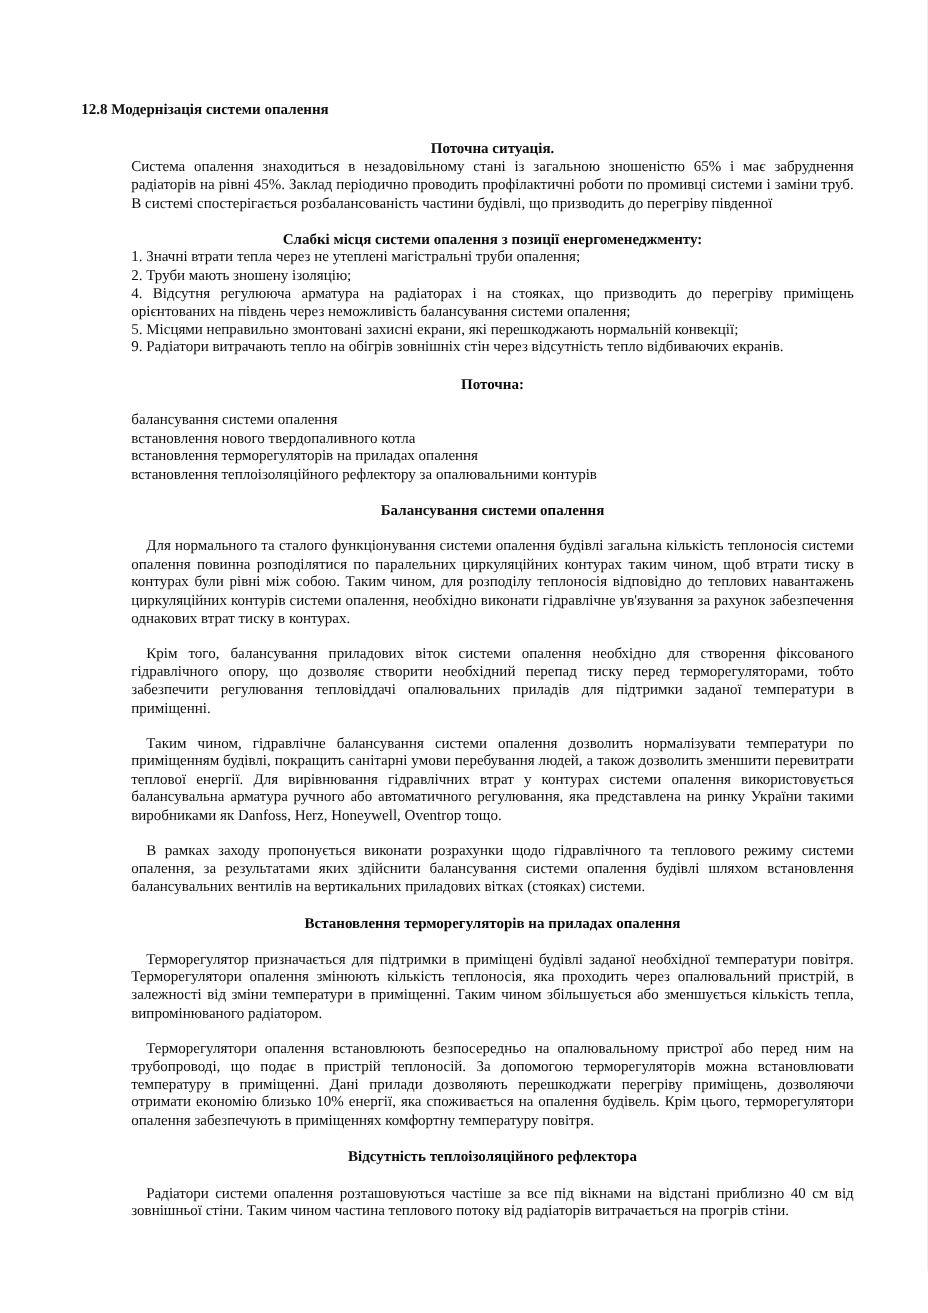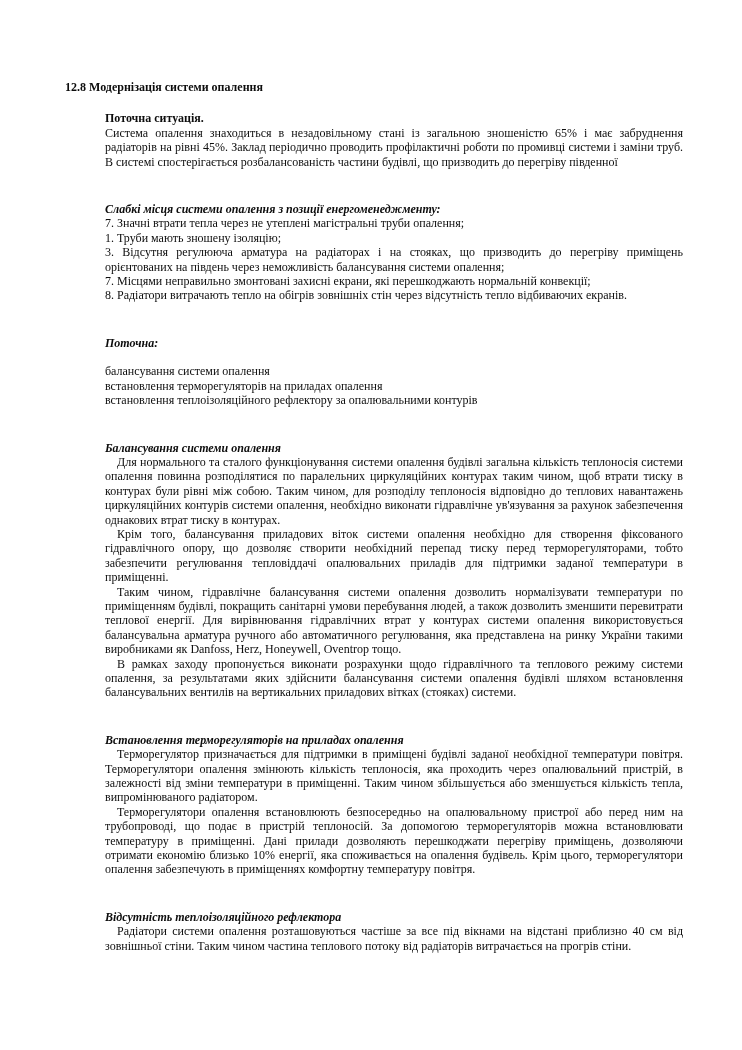--- a/index.html
+++ b/index.html
@@ -25,31 +25,32 @@
     font-weight: bold;
     margin: 0 0 17px 0;
   }
   .content {
     margin-left: 40px;
     width: 578px;
   }
   .h2 {
     font-weight: bold;
     margin: 0;
+    text-align: center;
   }
   .h2.gap-top {
-    margin-top: 33px;
-    font-style: italic;
+    margin-top: 15px;
   }
   .para {
     margin: 0;
     text-align: justify;
     text-indent: 12px;
   }
   .para.gap-top {
+    margin-top: 14px;
   }
   .para.noindent {
     text-indent: 0;
   }
   .plainlist {
     margin-top: 14px;
   }
   .item {
     text-align: justify;
     margin: 0;
@@ -62,30 +63,31 @@
 
   <div class="h1">12.8 Модернізація системи опалення</div>
 
   <div class="content">
 
     <div class="h2">Поточна ситуація.</div>
     <p class="para noindent">Система опалення знаходиться в незадовільному стані із загальною зношеністю 65% і має забруднення радіаторів на рівні 45%. Заклад періодично проводить профілактичні роботи по промивці системи і заміни труб. В системі спостерігається розбалансованість частини будівлі, що призводить до перегріву південної</p>
 
     <div class="h2 gap-top">Слабкі місця системи опалення з позиції енергоменеджменту:</div>
     <div>
-      <div class="item">7. Значні втрати тепла через не утеплені магістральні труби опалення;</div>
-      <div class="item">1. Труби мають зношену ізоляцію;</div>
-      <div class="item">3. Відсутня регулююча арматура на радіаторах і на стояках, що призводить до перегріву приміщень орієнтованих на південь через неможливість балансування системи опалення;</div>
-      <div class="item">7. Місцями неправильно змонтовані захисні екрани, які перешкоджають нормальній конвекції;</div>
-      <div class="item">8. Радіатори витрачають тепло на обігрів зовнішніх стін через відсутність тепло відбиваючих екранів.</div>
+      <div class="item">1. Значні втрати тепла через не утеплені магістральні труби опалення;</div>
+      <div class="item">2. Труби мають зношену ізоляцію;</div>
+      <div class="item">4. Відсутня регулююча арматура на радіаторах і на стояках, що призводить до перегріву приміщень орієнтованих на південь через неможливість балансування системи опалення;</div>
+      <div class="item">5. Місцями неправильно змонтовані захисні екрани, які перешкоджають нормальній конвекції;</div>
+      <div class="item">9. Радіатори витрачають тепло на обігрів зовнішніх стін через відсутність тепло відбиваючих екранів.</div>
     </div>
 
     <div class="h2 gap-top">Поточна:</div>
     <div class="plainlist">
       <div class="item">балансування системи опалення</div>
+      <div class="item">встановлення нового твердопаливного котла</div>
       <div class="item">встановлення терморегуляторів на приладах опалення</div>
       <div class="item">встановлення теплоізоляційного рефлектору за опалювальними контурів</div>
     </div>
 
     <div class="h2 gap-top">Балансування системи опалення</div>
     <p class="para gap-top">Для нормального та сталого функціонування системи опалення будівлі загальна кількість теплоносія системи опалення повинна розподілятися по паралельних циркуляційних контурах таким чином, щоб втрати тиску в контурах були рівні між собою. Таким чином, для розподілу теплоносія відповідно до теплових навантажень циркуляційних контурів системи опалення, необхідно виконати гідравлічне ув'язування за рахунок забезпечення однакових втрат тиску в контурах.</p>
     <p class="para gap-top">Крім того, балансування приладових віток системи опалення необхідно для створення фіксованого гідравлічного опору, що дозволяє створити необхідний перепад тиску перед терморегуляторами, тобто забезпечити регулювання тепловіддачі опалювальних приладів для підтримки заданої температури в приміщенні.</p>
     <p class="para gap-top">Таким чином, гідравлічне балансування системи опалення дозволить нормалізувати температури по приміщенням будівлі, покращить санітарні умови перебування людей, а також дозволить зменшити перевитрати теплової енергії. Для вирівнювання гідравлічних втрат у контурах системи опалення використовується балансувальна арматура ручного або автоматичного регулювання, яка представлена на ринку України такими виробниками як Danfoss, Herz, Honeywell, Oventrop тощо.</p>
     <p class="para gap-top">В рамках заходу пропонується виконати розрахунки щодо гідравлічного та теплового режиму системи опалення, за результатами яких здійснити балансування системи опалення будівлі шляхом встановлення балансувальних вентилів на вертикальних приладових вітках (стояках) системи.</p>
 

